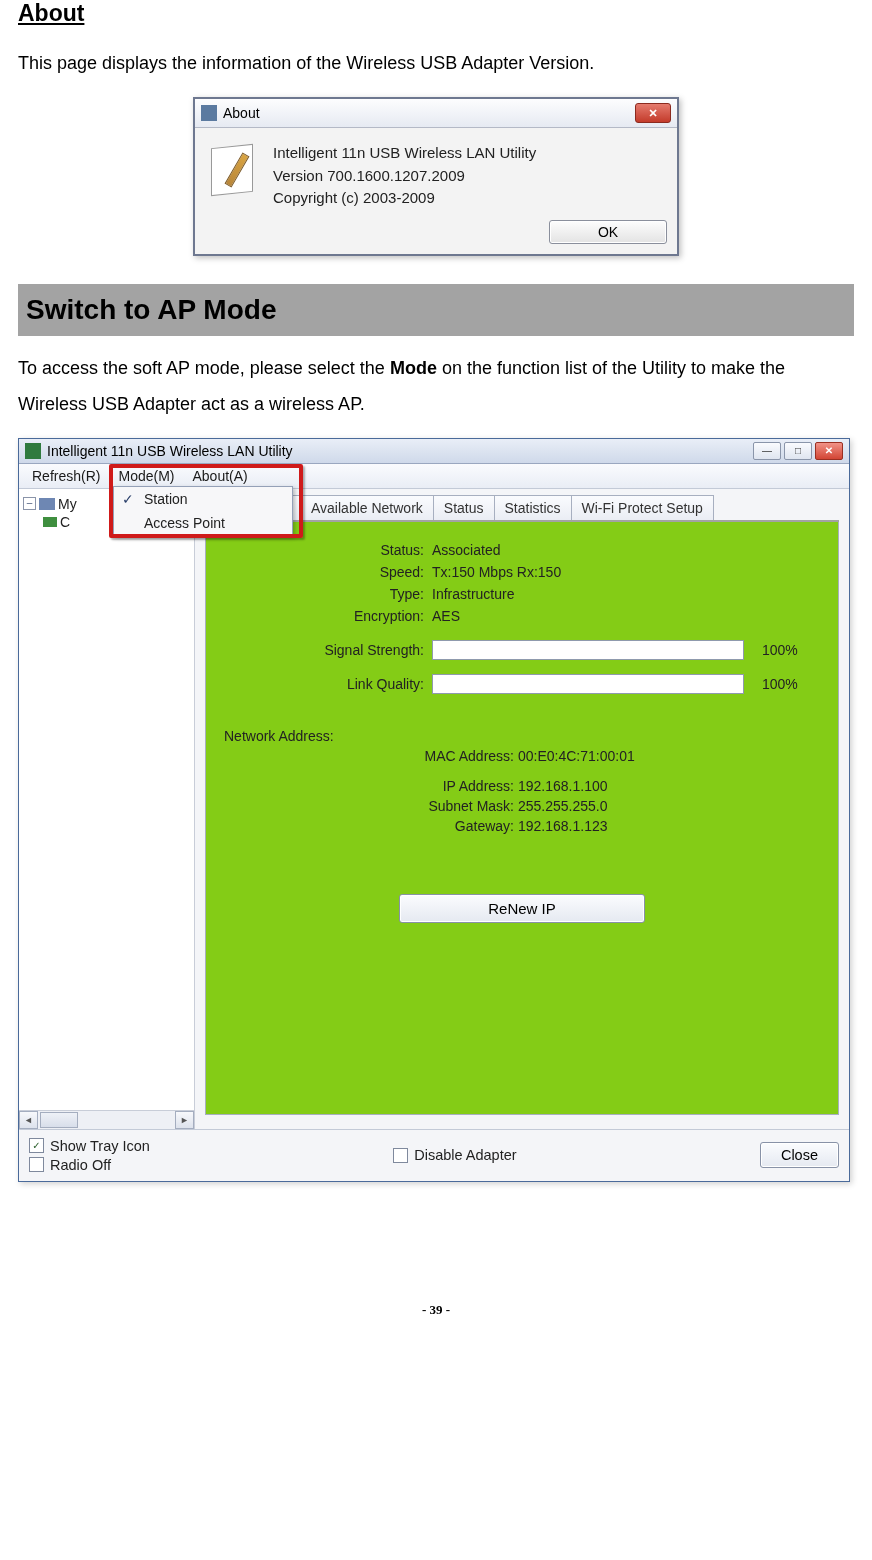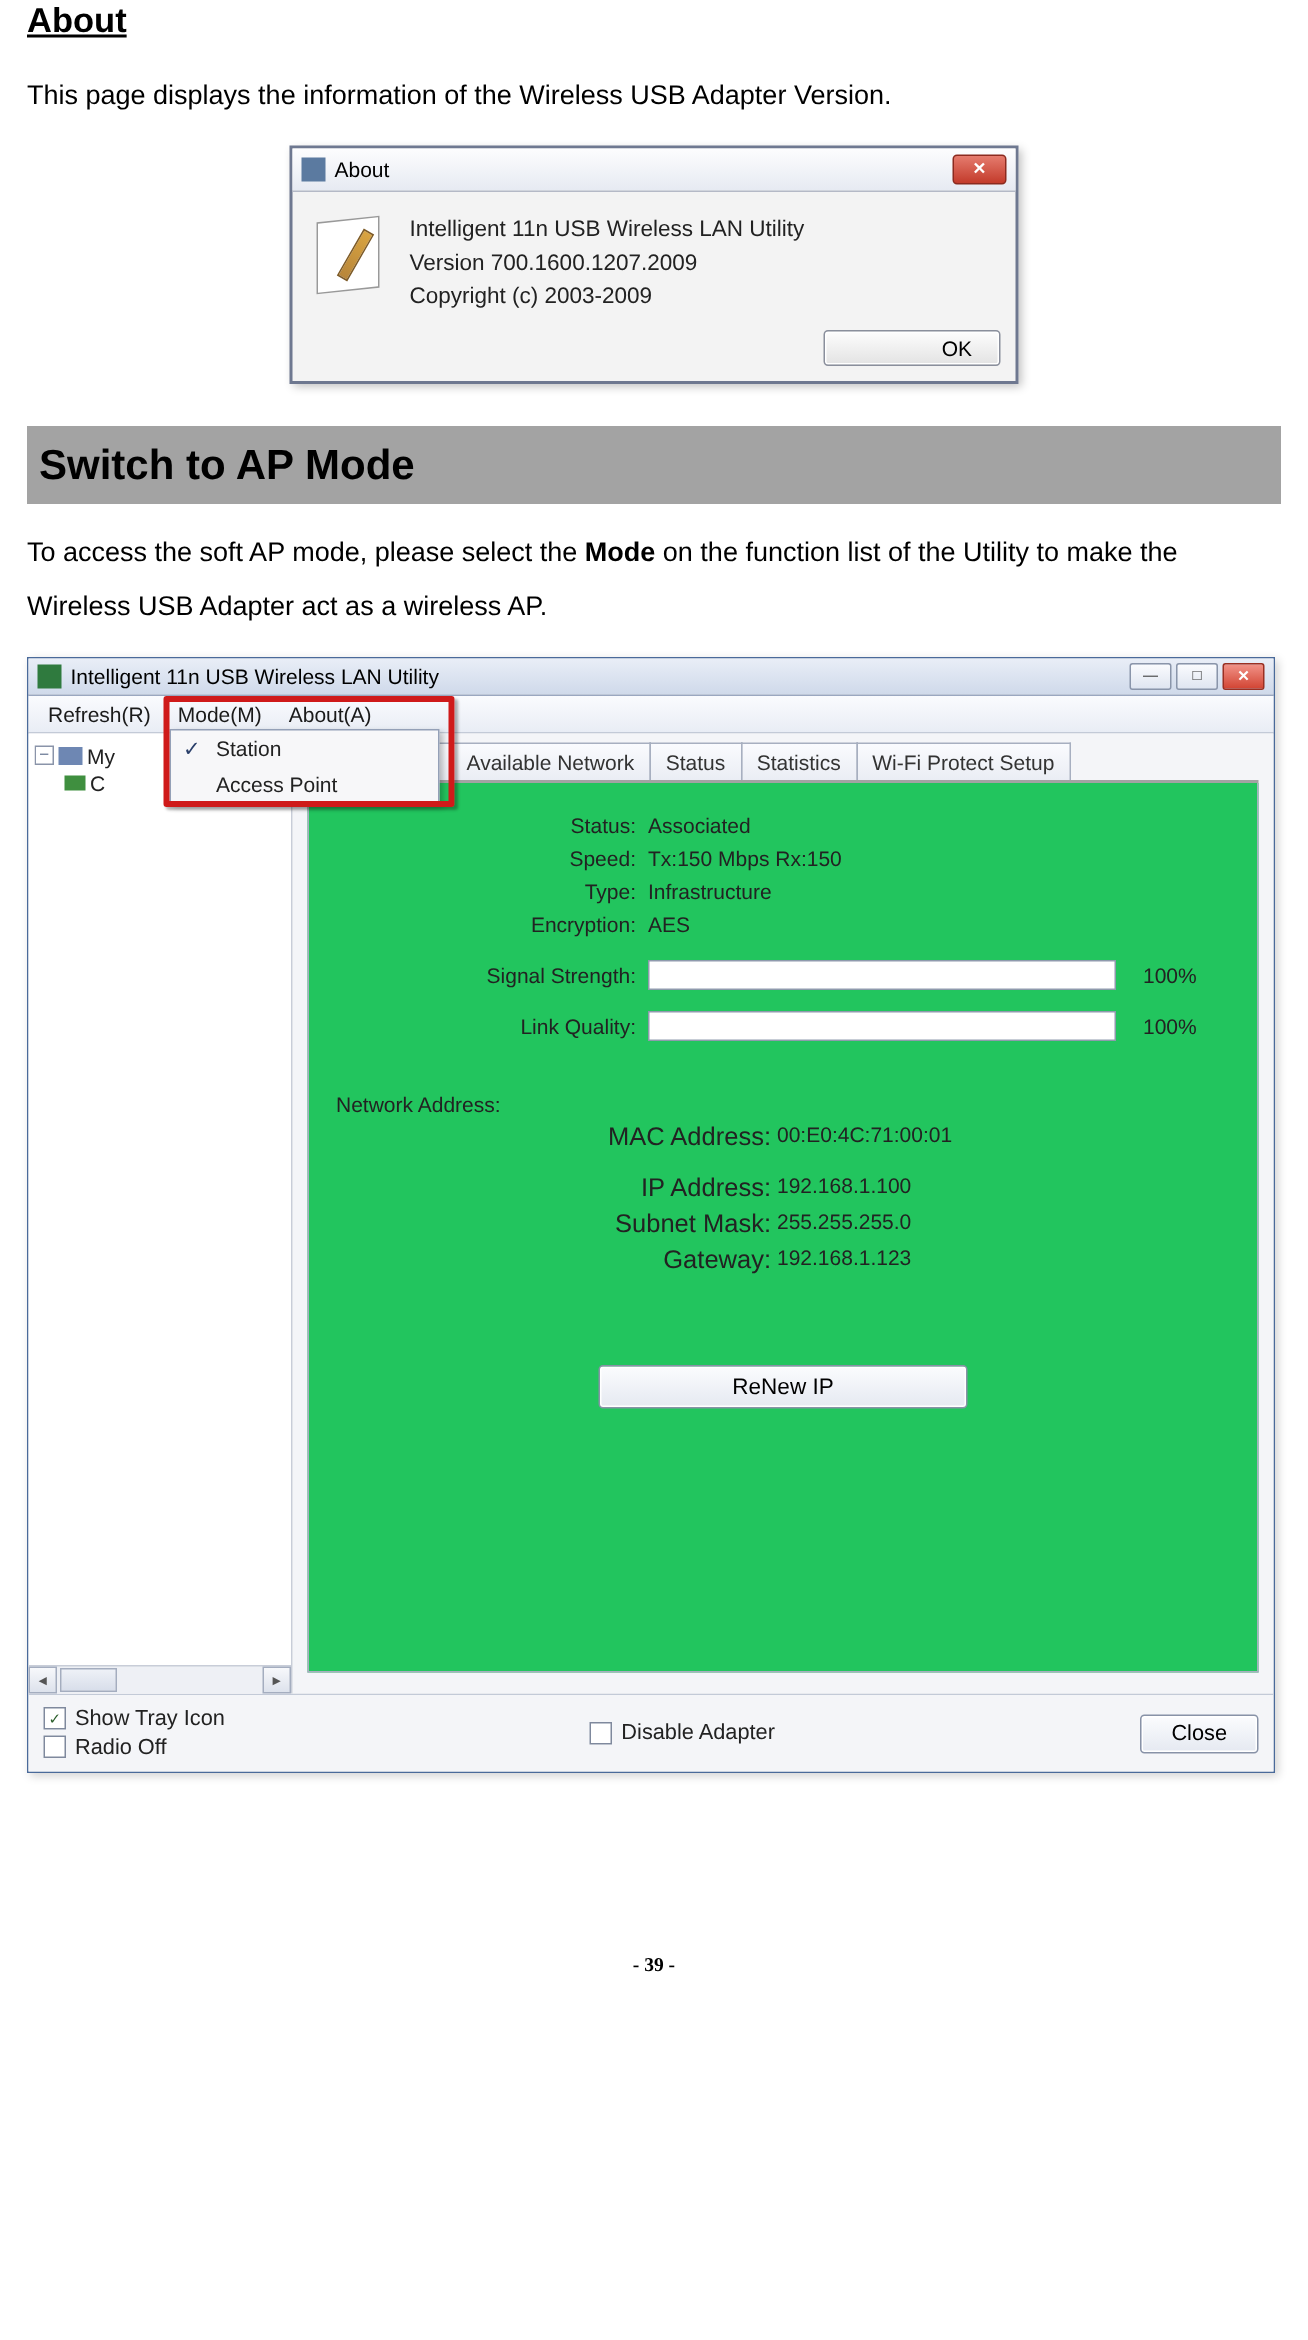--- a/index.html
+++ b/index.html
@@ -16,21 +16,21 @@
 .dlg-title { background:linear-gradient(#fdfdfe,#e6eaf2); border-bottom:1px solid #b4b9c6; padding:4px 6px; display:flex; align-items:center; font-family:"Segoe UI",Tahoma,sans-serif; font-size:14px; }
 .dlg-title .ticon { width:16px; height:16px; background:#5b7aa0; margin-right:6px; }
 .dlg-title .spacer { flex:1; }
 .close-x { width:34px; height:18px; background:linear-gradient(#e57b6e,#c33b2b); border:1px solid #8b2a1f; border-radius:3px; color:#fff; font-family:Arial,sans-serif; font-size:11px; font-weight:700; display:flex; align-items:center; justify-content:center; line-height:1; }
 .dlg-body { padding:14px 12px 6px 12px; display:flex; gap:14px; }
 .dlg-icon { width:52px; height:52px; position:relative; flex-shrink:0; }
 .dlg-icon .sheet { position:absolute; left:4px; top:4px; width:40px; height:46px; background:#fff; border:1px solid #999; transform:skewY(-6deg); }
 .dlg-icon .pencil { position:absolute; left:26px; top:10px; width:6px; height:34px; background:linear-gradient(#d9a441,#b8863a); transform:rotate(30deg); border:1px solid #7d5a26; }
 .dlg-text { font-family:Tahoma,"Segoe UI",sans-serif; font-size:15px; line-height:1.5; color:#222; }
 .dlg-foot { padding:4px 10px 10px 10px; display:flex; justify-content:flex-end; }
-.win-btn { min-width:80px; padding:3px 18px; background:linear-gradient(#fdfdfd,#e3e3e3); border:1px solid #8a8f9c; border-radius:3px; font-family:Tahoma,sans-serif; font-size:14px; box-shadow:inset 0 0 0 1px #fff; text-align:right; }
+.win-btn { min-width:80px; padding:3px 18px; background:linear-gradient(#fdfdfd,#e3e3e3); border:1px solid #8a8f9c; border-radius:3px; font-family:Tahoma,sans-serif; font-size:14px; box-shadow:inset 0 0 0 1px #fff; text-align:center; }
 
 
 .util-wrap { margin:14px 0 0 0; }
 .util-win { width:830px; border:1px solid #4a6a9a; background:#f4f4f4; font-family:"Segoe UI",Tahoma,sans-serif; font-size:14px; text-align:left; box-shadow:2px 2px 6px rgba(0,0,0,0.18); }
 .util-title { background:linear-gradient(#e9eef7,#cfd9ea); border-bottom:1px solid #9aa7c0; padding:3px 6px; display:flex; align-items:center; }
 .util-title .app-icon { width:16px; height:16px; background:#2f7a3e; margin-right:6px; display:inline-block; }
 .util-title .spacer { flex:1; }
 .winctl { display:flex; gap:3px; }
 .winctl .c { width:26px; height:16px; border:1px solid #8a95aa; border-radius:2px; background:linear-gradient(#fafbfe,#dfe5f0); display:flex; align-items:center; justify-content:center; font-size:10px; color:#333; }
 .winctl .c.red { background:linear-gradient(#f19287,#d24534); border-color:#9a2f22; color:#fff; font-weight:700; }
@@ -49,31 +49,31 @@
 .tree-row .ic { width:16px; height:12px; background:#6e87b3; flex-shrink:0; }
 .tree-row.child { padding-left:20px; }
 .tree-row.child .ic { background:#3f8f3f; width:14px; height:10px; }
 .side-scroll { position:absolute; bottom:0; left:0; width:175px; height:18px; background:#eef0f5; border-top:1px solid #c8cdd8; display:flex; align-items:center; }
 .side-scroll .sbtn { width:17px; height:16px; background:linear-gradient(#f7f8fb,#dde2ec); border:1px solid #a4adbf; font-size:9px; display:flex; align-items:center; justify-content:center; color:#555; }
 .side-scroll .thumb { width:36px; height:14px; background:linear-gradient(#eef1f7,#d8deea); border:1px solid #a4adbf; margin-left:2px; }
 .main-panel { flex:1; background:#f4f5f8; padding:6px 10px 6px 10px; }
 .tabs-row { display:flex; gap:0; border-bottom:2px solid #a3a3a3; }
 .tab { padding:4px 10px; font-size:14px; background:linear-gradient(#fafbfe,#eaedf4); border:1px solid #a7afc0; border-bottom:none; margin-right:-1px; color:#333; }
 .tab.stub { width:74px; }
-.content-box { border:1px solid #a7afc0; border-top:none; background:#22c55e; padding:14px 18px 18px 18px; min-height:560px; }
+.content-box { border:1px solid #a7afc0; border-top:none; background:#84cc16; padding:14px 18px 18px 18px; min-height:560px; }
 .kv-row { display:flex; align-items:center; margin:6px 0; }
 .kv-row .k { width:200px; text-align:right; padding-right:8px; color:#222; font-size:14px; }
 .kv-row .v { color:#222; font-size:14px; }
 .bar-wrap { display:flex; align-items:center; gap:18px; }
 .pbar { width:310px; height:18px; border:1px solid #8f9aad; background:#fff; }
 .pbar .fill { height:100%; background:linear-gradient(#6fe24f,#2bbf1d); }
 .pct { font-size:14px; color:#222; width:46px; }
 .sect-lbl { margin-top:34px; font-size:14px; color:#222; }
 .addr-row { display:flex; margin:4px 0; }
-.addr-row .k { width:290px; text-align:right; padding-right:4px; color:#222; font-size:17px; }
+.addr-row .k { width:290px; text-align:right; padding-right:4px; color:#222; font-size:14px; }
 .addr-row .v { font-size:14px; color:#222; }
 .renew-wrap { text-align:center; margin-top:60px; }
 .renew-btn { display:inline-block; min-width:200px; padding:5px 22px; background:linear-gradient(#fbfcfe,#e5e9f1); border:1px solid #8892a7; border-radius:3px; font-size:15px; box-shadow:inset 0 0 0 1px #fff; }
 .bottom-opts { border-top:1px solid #c3cad7; padding:8px 10px; display:flex; align-items:center; background:#f4f5f8; }
 .opt-col { display:flex; flex-direction:column; gap:3px; }
 .chk-row { display:flex; align-items:center; gap:6px; font-size:14.5px; color:#222; }
 .cbox { width:13px; height:13px; border:1px solid #7f899d; background:#fff; display:flex; align-items:center; justify-content:center; font-size:10px; color:#2a5e2a; }
 .bottom-opts .mid { flex:1; display:flex; justify-content:center; }
 .close-btn2 { min-width:80px; padding:4px 20px; background:linear-gradient(#fbfcfe,#e5e9f1); border:1px solid #8892a7; border-radius:3px; font-size:14.5px; box-shadow:inset 0 0 0 1px #fff; }
 .page-num { text-align:center; font-family:"Times New Roman",serif; font-size:13px; font-weight:700; margin-top:120px; }

